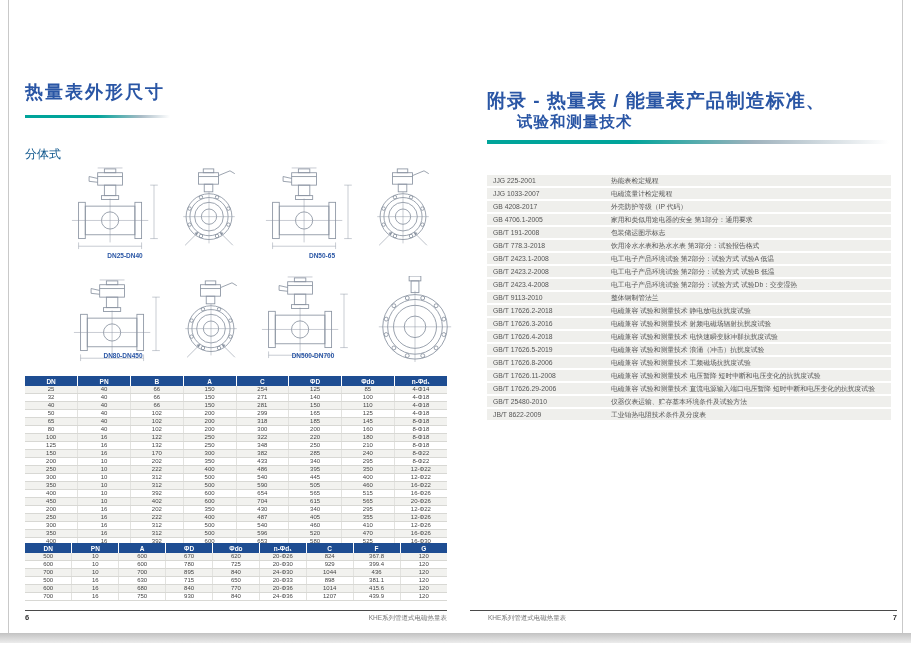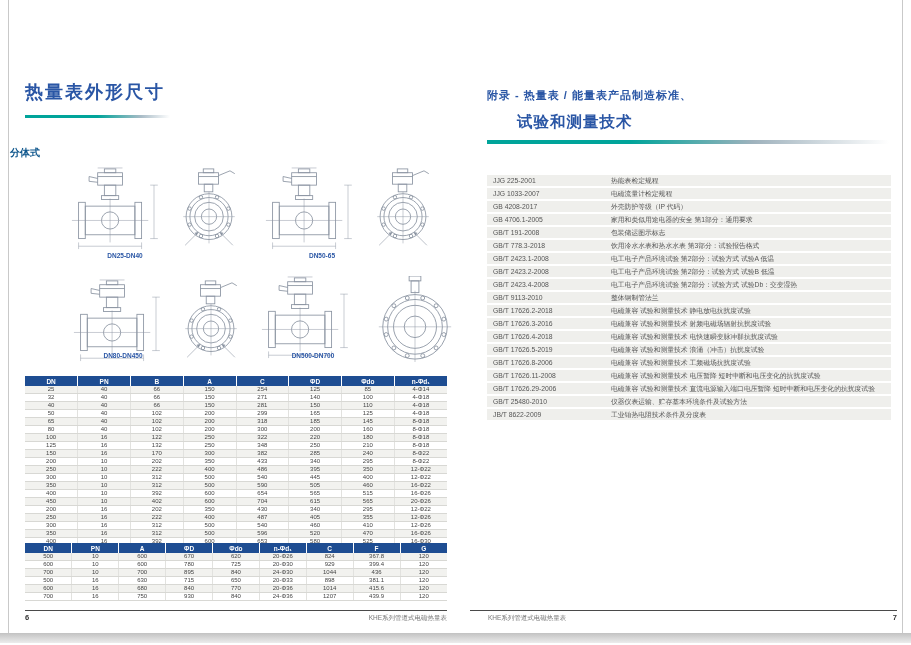--- a/index.html
+++ b/index.html
@@ -6,28 +6,28 @@
   #spread{position:relative;width:911px;height:645px;background:#ffffff;overflow:hidden;
           font-family:"Liberation Sans", sans-serif;}
   
   .edge-v{position:absolute;top:0;width:1px;height:634px;background:#c9c9c9;}
   #edge-left{left:8px;} #edge-right{left:902px;}
   #edge-bottom{position:absolute;left:0;top:633px;width:911px;height:10px;
                background:linear-gradient(#c2c2c2,#ececec);}
   
   .page-title{position:absolute;font-weight:bold;color:#2a56a5;white-space:nowrap;}
   #l-title{left:25px;top:80px;font-size:18px;letter-spacing:2px;}
-  #r-title1{left:487px;top:88px;font-size:11px;letter-spacing:1px;}
+  #r-title1{left:487px;top:88px;font-size:19px;letter-spacing:1px;}
   #r-title2{left:517px;top:112px;font-size:15.5px;letter-spacing:1px;}
   .underline{position:absolute;height:3px;}
   #l-underline{left:25px;top:115px;width:145px;
       background:linear-gradient(90deg,#00a49a 0%,#00a49a 50%,#a9bcc7 80%,rgba(240,243,245,0) 100%);}
   #r-underline{left:487px;top:140px;width:410px;height:4px;
       background:linear-gradient(90deg,#00a49a 0%,#00a49a 35%,#9fb2bd 65%,rgba(240,243,245,0) 98%);}
-  #l-subtitle{position:absolute;left:10px;top:146px;font-size:10px;font-weight:bold;color:#0e568c;}
+  #l-subtitle{position:absolute;left:25px;top:146px;font-size:12px;font-weight:normal;color:#0e568c;}
   
   .dg{position:absolute;display:flex;align-items:flex-start;}
   #dg1{left:58px;top:167px;} #dg2{left:252px;top:167px;}
   #dg3{left:60px;top:279px;} #dg4{left:248px;top:276px;}
   svg.side{width:108px;height:84px;} svg.front{width:66px;height:84px;margin-left:10px;}
   svg.bigfront{width:94px;height:86px;margin-left:12px;}
   .cap{position:absolute;font-size:6.5px;font-weight:bold;color:#2a56a5;width:100px;text-align:center;}
   #cap1{left:75px;top:252px;} #cap2{left:272px;top:252px;}
   #cap3{left:73px;top:352px;} #cap4{left:263px;top:352px;}
   

